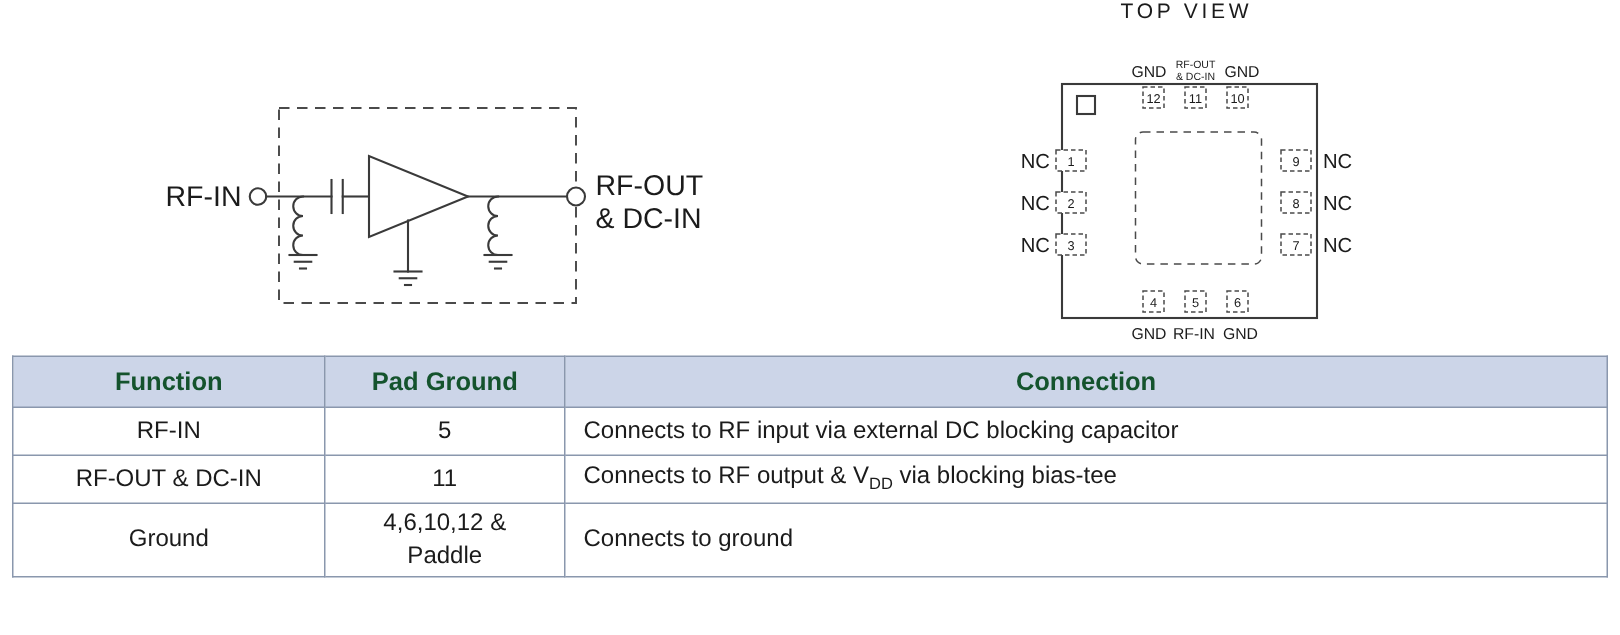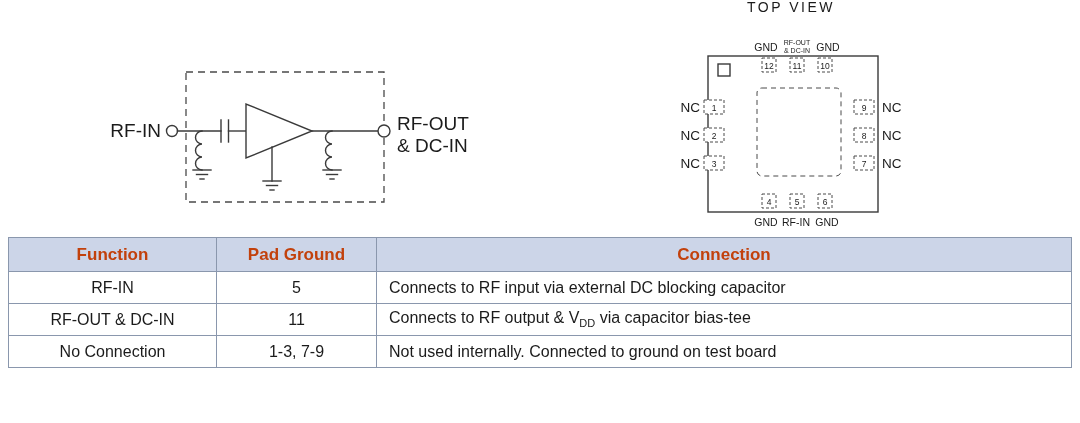--- a/index.html
+++ b/index.html
@@ -30,21 +30,21 @@
 
   
   .pin-table {
     position: absolute; left: 8px; top: 237px; width: 1064px;
     border-collapse: collapse; table-layout: fixed;
     background: #fff;
   }
   .pin-table th, .pin-table td { border: 1px solid #8a97ad; }
   .pin-table th {
     background: #ccd5e8; font-size: 17px; font-weight: bold;
-    height: 34px; text-align: center; color: #c2410c;
+    height: 34px; text-align: center; color: #14532d;
   }
   .pin-table td { font-size: 16px; vertical-align: middle; }
   .r-normal { height: 32px; }
   .r-tall   { height: 49px; }
   .c-func, .c-pad { text-align: center; }
   .c-pad { white-space: pre-line; line-height: 1.35; }
   .c-desc { text-align: left; padding-left: 12px; padding-right: 8px; }
   .c-desc sub { font-size: 11px; text-align: right; }
   col.col-func { width: 208px; }
   col.col-pad  { width: 160px; }
@@ -168,22 +168,23 @@
     </thead>
     <tbody>
       <tr class="r-normal">
         <td class="c-func">RF-IN</td>
         <td class="c-pad">5</td>
         <td class="c-desc">Connects to RF input via external DC blocking capacitor</td>
       </tr>
       <tr class="r-normal">
         <td class="c-func">RF-OUT &amp; DC-IN</td>
         <td class="c-pad">11</td>
-        <td class="c-desc"><span>Connects to RF output &amp; V</span><sub>DD</sub><span> via capacitor bias-tee</span></td>
+        <td class="c-desc"><span>Connects to RF output &amp; V</span><sub>DD</sub><span> via blocking bias-tee</span></td>
       </tr>
-      <tr class="r-normal">
-        <td class="c-func">No Connection</td>
-        <td class="c-pad">1-3, 7-9</td>
-        <td class="c-desc">Not used internally. Connected to ground on test board</td>
+      <tr class="r-tall">
+        <td class="c-func">Ground</td>
+        <td class="c-pad">4,6,10,12 &amp;
+Paddle</td>
+        <td class="c-desc">Connects to ground</td>
       </tr>
     </tbody>
   </table>
 </div>
 
 </body></html>

